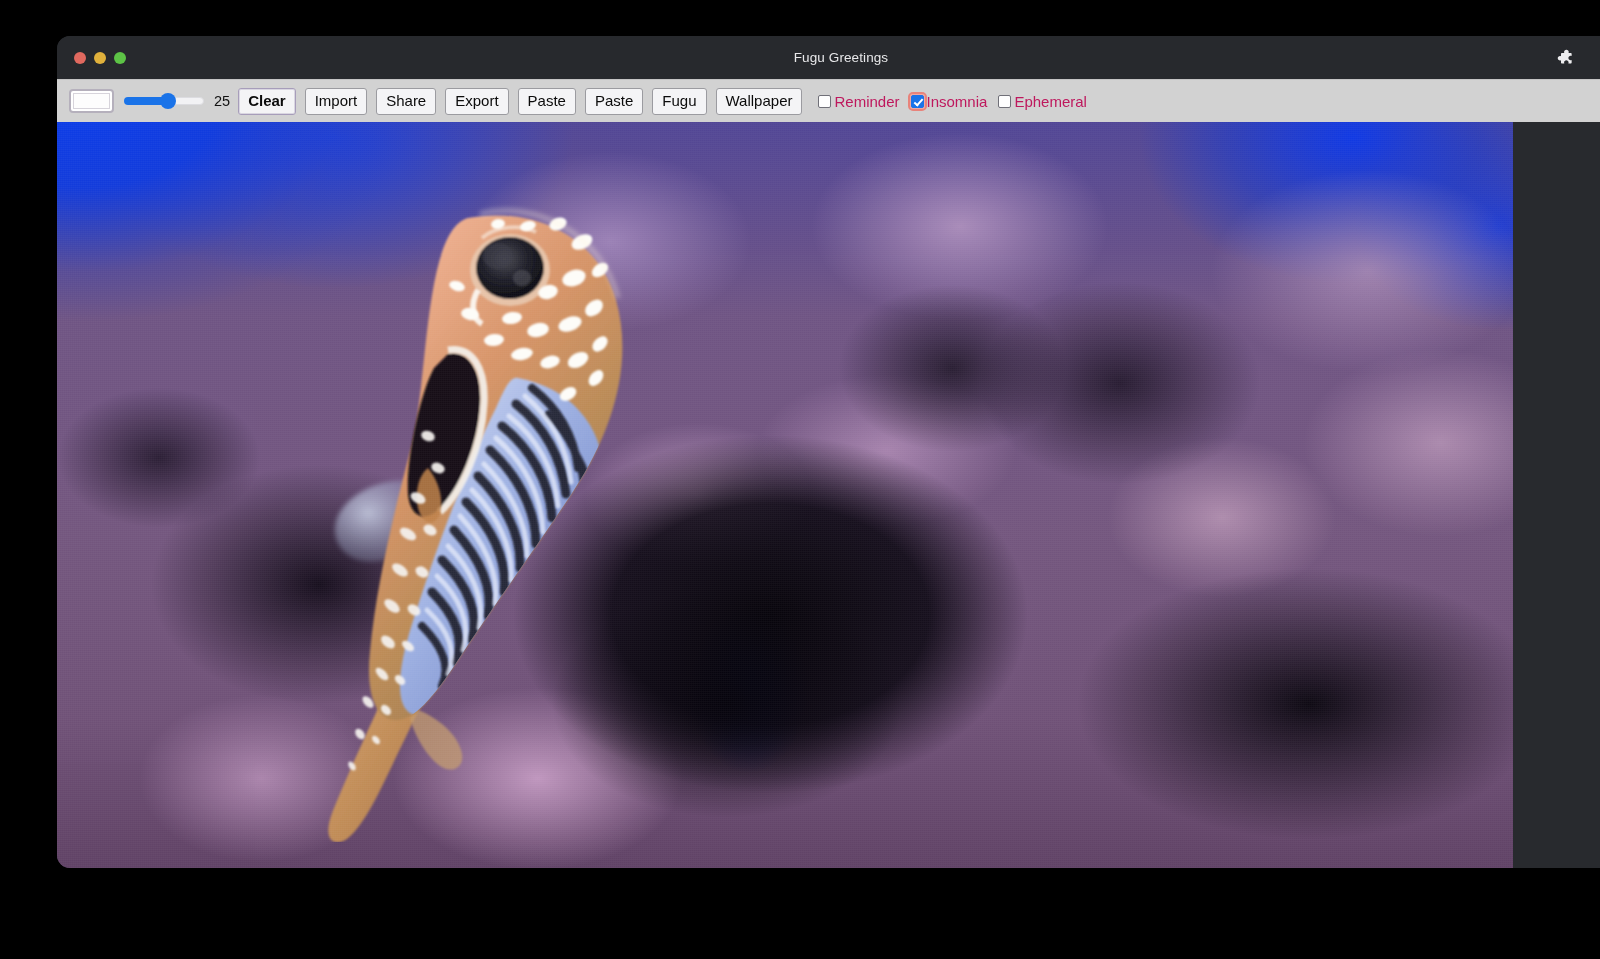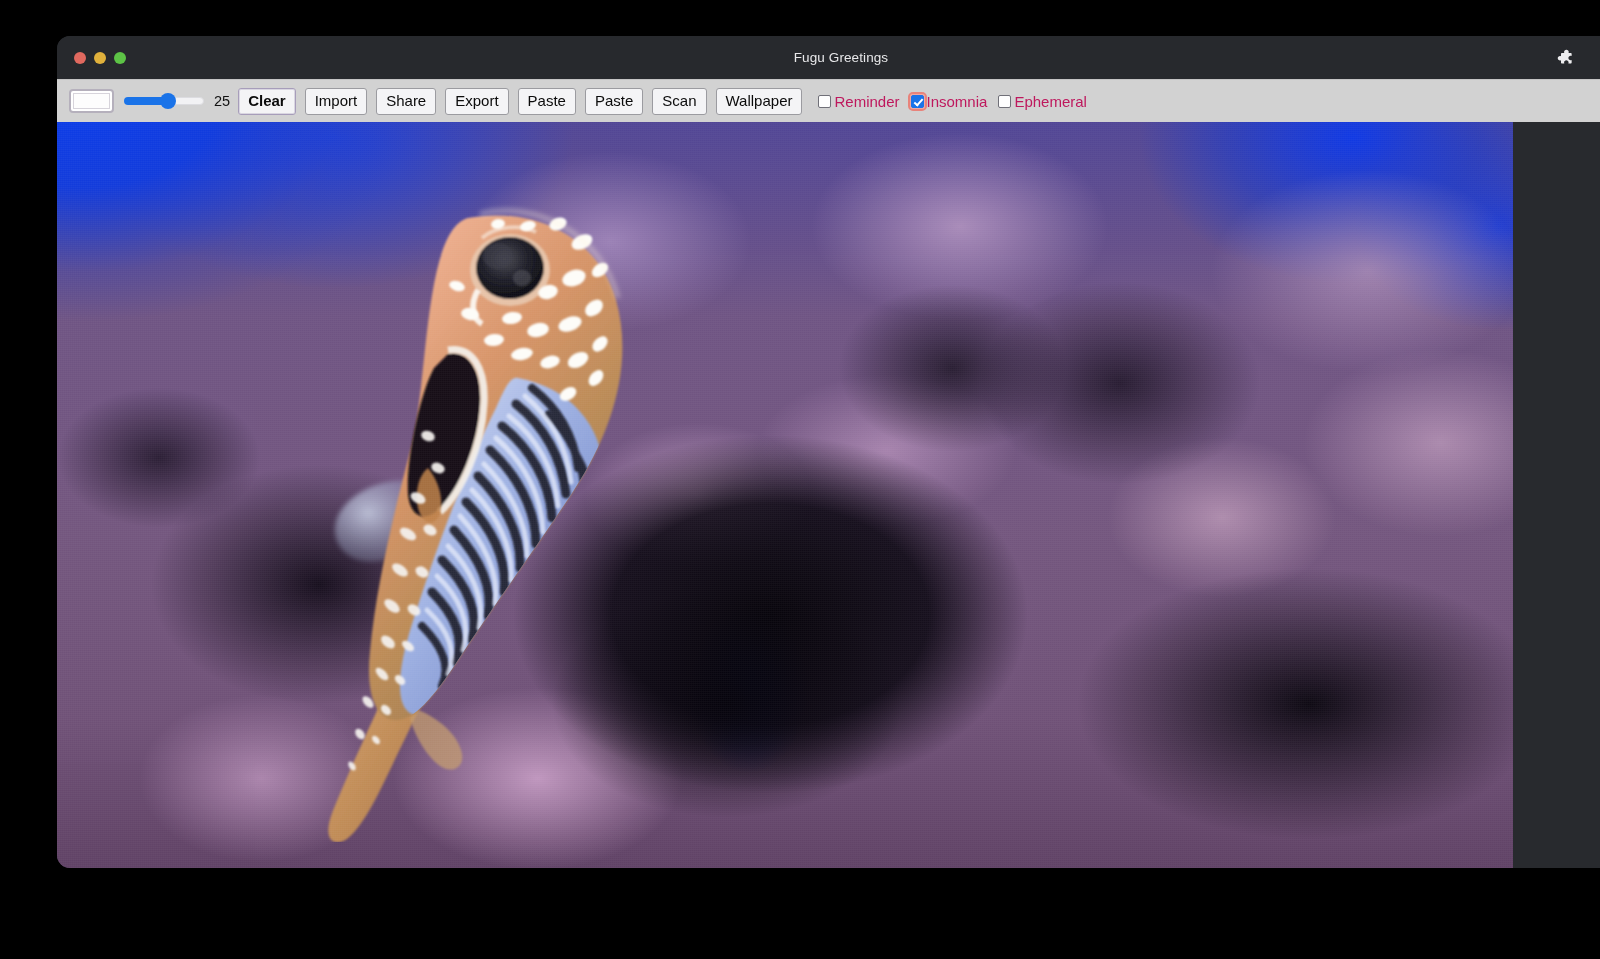--- a/index.html
+++ b/index.html
@@ -325,21 +325,21 @@
       </span>
 
       <span class="slider-value">25</span>
 
       <button class="tbtn focused">Clear</button>
       <button class="tbtn">Import</button>
       <button class="tbtn">Share</button>
       <button class="tbtn">Export</button>
       <button class="tbtn">Paste</button>
       <button class="tbtn">Paste</button>
-      <button class="tbtn">Scan</button>
+      <button class="tbtn">Fugu</button>
       <button class="tbtn">Wallpaper</button>
 
       <span class="cb-group">
         <span class="cb-item">
           <span class="cbox"></span>
           <span class="cb-label">Reminder</span>
         </span>
         <span class="cb-item">
           <span class="cbox checked focusring"></span>
           <span class="cb-label">Insomnia</span>

